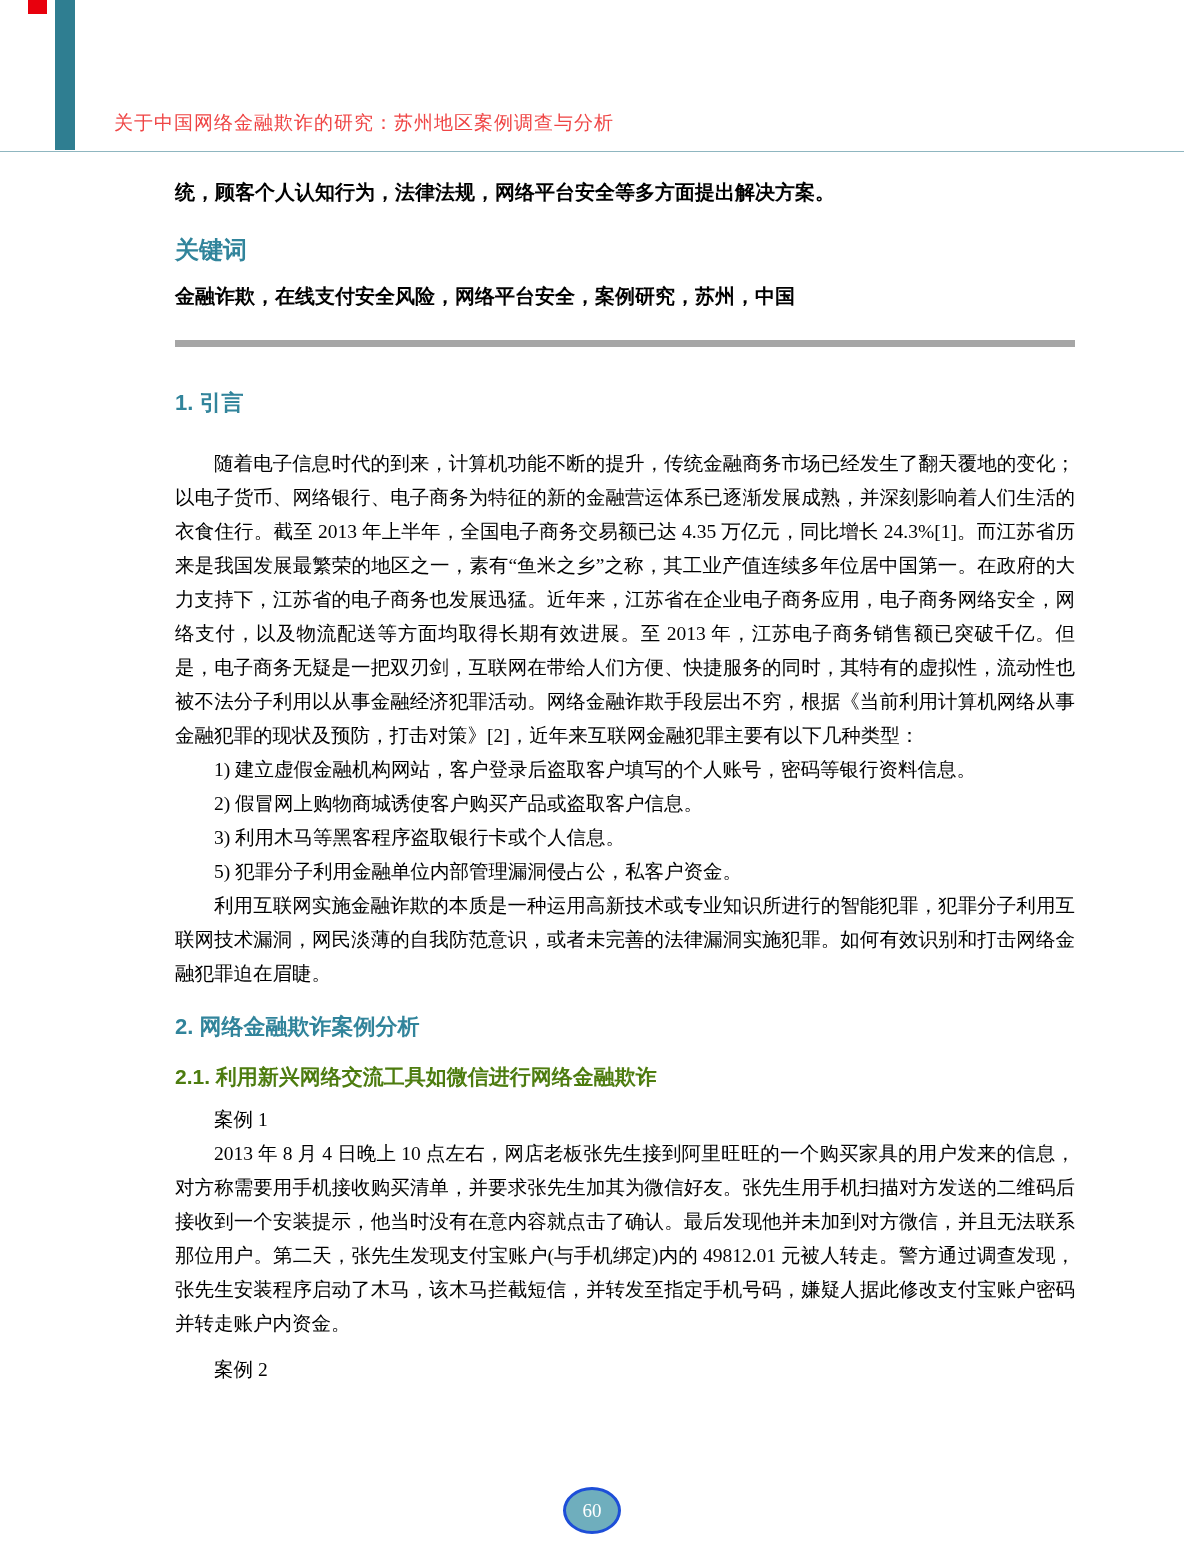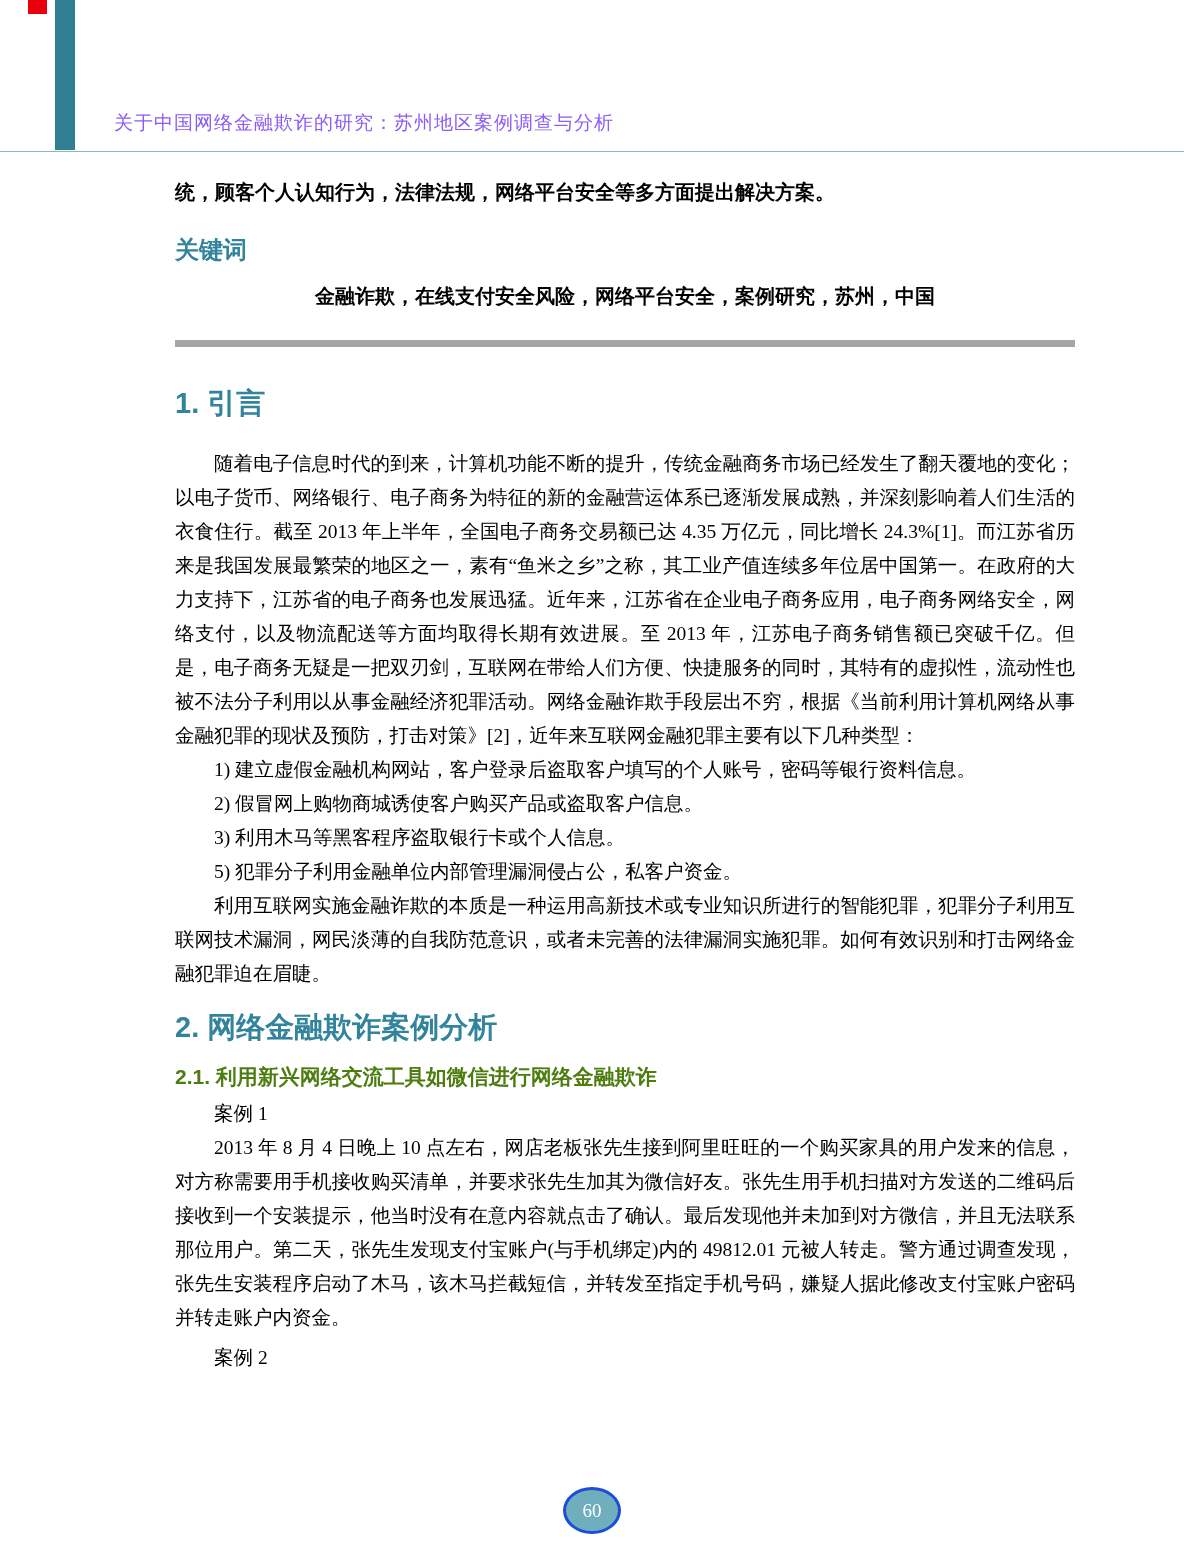--- a/index.html
+++ b/index.html
@@ -18,21 +18,21 @@
     background:#e8000d;
   }
   .teal-bar {
     position:absolute; left:55px; top:0;
     width:20px; height:150px;
     background:#2f7e91;
   }
   .header-title {
     position:absolute; left:114px; top:110px;
     font-size:19px; letter-spacing:1px;
-    color:#8b5cf6;
+    color:#ef4444;
     font-family:"Liberation Serif","DejaVu Serif",serif;
   }
   .header-rule {
     position:absolute; left:0; top:151px;
     width:1184px; height:1px;
     background:#8fb6c0;
   }
   .content {
     position:absolute; left:175px; top:176px; width:900px;
   }
@@ -41,50 +41,50 @@
     font-weight:bold; font-size:20px; line-height:32px;
   }
   .kw-heading {
     margin-top:26px;
     font-family:"Liberation Sans","DejaVu Sans",sans-serif;
     color:#31849b; font-size:24px; font-weight:bold;
   }
   .keywords {
     margin-top:14px;
     font-family:"Liberation Sans","DejaVu Sans",sans-serif;
-    font-weight:bold; font-size:20px; line-height:32px;text-align:center;
+    font-weight:bold; font-size:20px; line-height:32px;
   }
   .thick-divider {
     margin-top:28px; height:7px; width:900px;
     background:#a6a6a6;
   }
   .sec-heading {
     margin-top:40px;
     font-family:"Liberation Sans","DejaVu Sans",sans-serif;
-    color:#31849b; font-size:29px; font-weight:bold; line-height:32px;
+    color:#31849b; font-size:22px; font-weight:bold; line-height:32px;
   }
   .sec-heading.tight { margin-top:20px; }
   .sub-heading {
     margin-top:20px;
     font-family:"Liberation Sans","DejaVu Sans",sans-serif;
     color:#4d7c0f; font-size:21px; font-weight:bold; line-height:28px;
   }
   .body {
     margin-top:28px;
     font-size:19.5px; line-height:34px;
     text-align:justify;
   }
   .indent { text-indent:2em; }
   .num-list { margin-top:0; }
   .num-list .li {
     padding-left:2em;
     font-size:19.5px; line-height:34px;
   }
   .case-label {
-    margin-top:6px;
+    margin-top:12px;
     font-size:19.5px; line-height:34px;
     text-indent:2em;
   }
   .footer-oval {
     position:absolute; left:563px; top:1487px;
     width:58px; height:47px;
     border-radius:50%;
     background:#6faebd;
     border:3px solid #1d4ed8;
     display:flex; align-items:center; justify-content:center;

